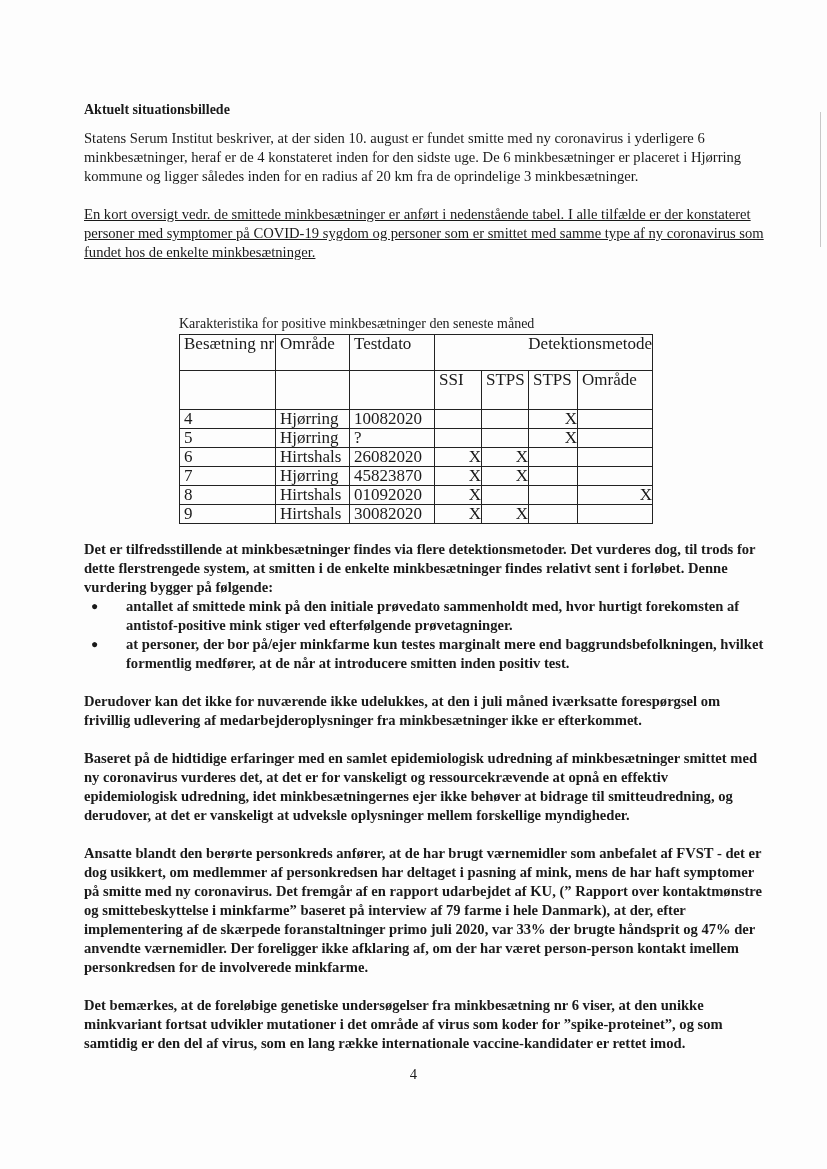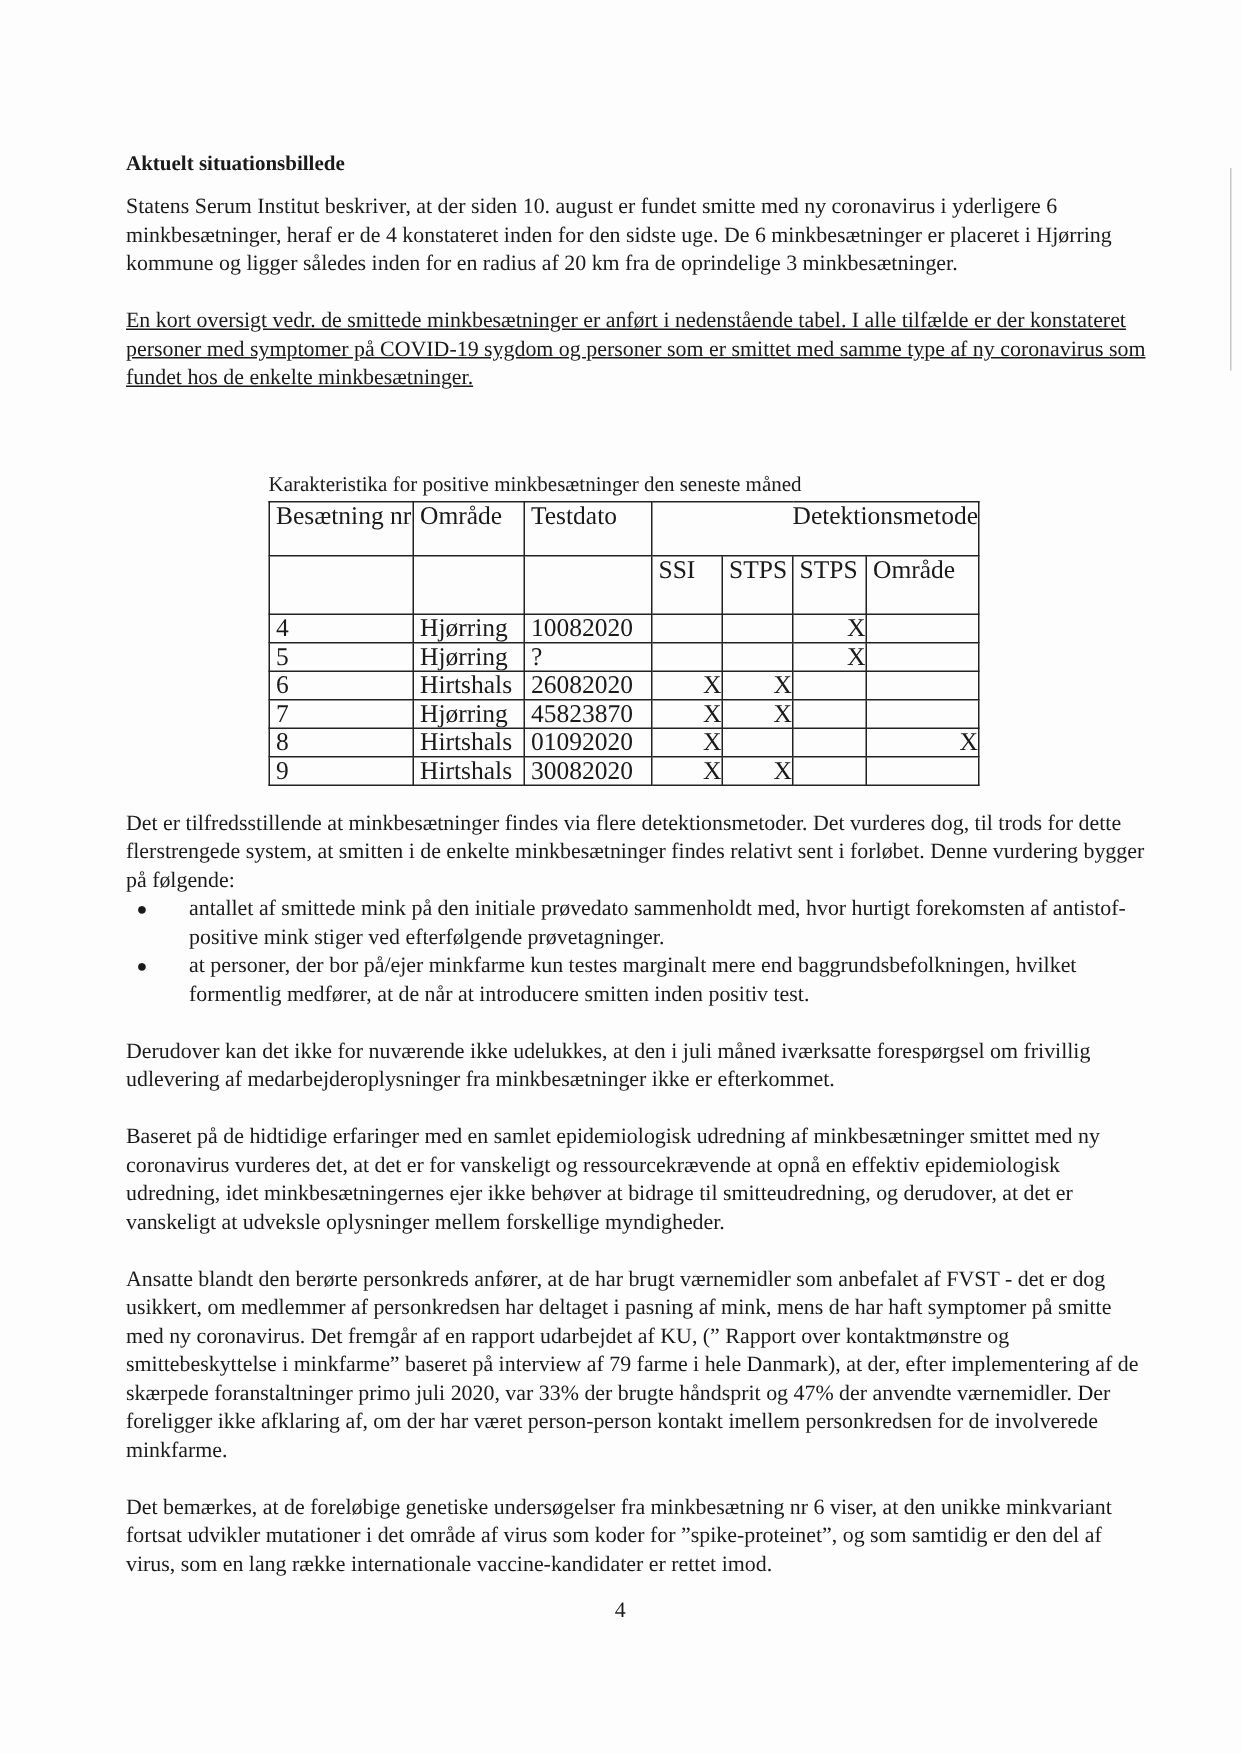--- a/index.html
+++ b/index.html
@@ -187,21 +187,21 @@
         <td>30082020</td>
         <td class="c">X</td>
         <td class="c">X</td>
         <td class="c"></td>
         <td class="c"></td>
       </tr>
     </tbody>
       </table>
   </div>
 
-  <div class="content" style="top:540px;">
+  <div class="content" style="top:540px;font-weight:bold;">
     <p class="para" style="margin-bottom:0;">Det er tilfredsstillende at minkbesætninger findes via flere detektionsmetoder. Det vurderes dog, til trods for dette flerstrengede system, at smitten i de enkelte minkbesætninger findes relativt sent i forløbet. Denne vurdering bygger på følgende:</p>
     <ul class="bullets">
       <li>
         <span class="dot">●</span>
         <span>antallet af smittede mink på den initiale prøvedato sammenholdt med, hvor hurtigt forekomsten af antistof-positive mink stiger ved efterfølgende prøvetagninger.</span>
       </li>
       <li>
         <span class="dot">●</span>
         <span>at personer, der bor på/ejer minkfarme kun testes marginalt mere end baggrundsbefolkningen, hvilket formentlig medfører, at de når at introducere smitten inden positiv test.</span>
       </li>

